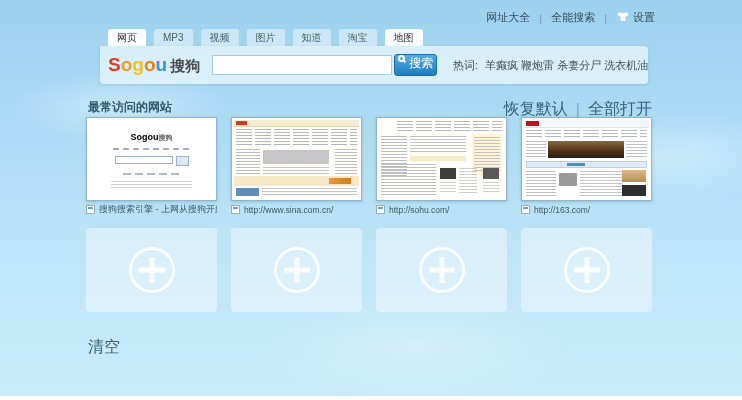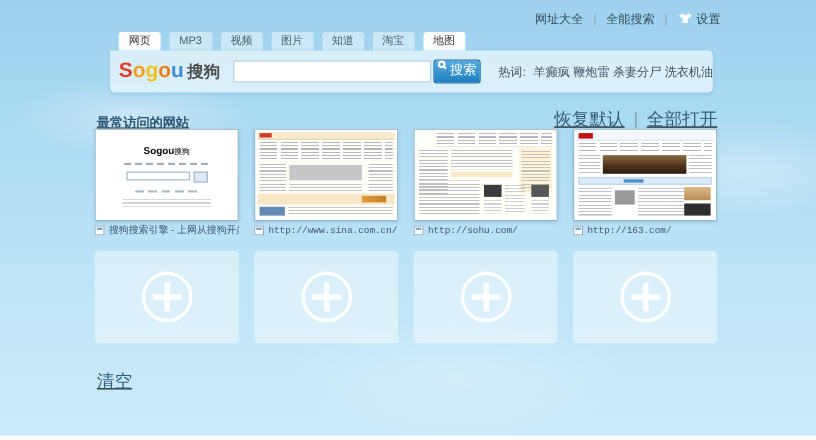--- a/index.html
+++ b/index.html
@@ -48,21 +48,21 @@
     display:flex; justify-content:center; gap:4px; }
   .mag { width:7px; height:7px; border:2px solid #fff; border-radius:50%; position:relative; flex:none; }
   .mag::after { content:""; position:absolute; width:4px; height:2px; background:#fff;
     transform:rotate(45deg); right:-3px; bottom:-2px; }
   .hotwords { margin-left:16px; font-size:11px; color:#3d5260; white-space:nowrap; overflow:hidden; }
   .hotwords .hw-label { margin-right:4px; }
   .hotwords .hw-list { cursor:pointer; }
 
   
   .section-head { position:absolute; left:88px; width:564px; display:flex;
-    justify-content:space-between; align-items:flex-end;text-decoration:underline; }
+    justify-content:space-between; align-items:flex-start; }
   .section-head.most { top:99px; }
   .section-head.recent { top:337px; }
   .sec-title { font-size:12px; font-weight:bold; color:#2e5870; }
   .sec-links { font-size:16px; color:#35607a; display:flex; gap:8px; align-items:center; }
   .sec-links .sep { color:#7fa4b5; }
   .sec-links .lnk { cursor:pointer; }
 
   
   .sites { position:absolute; left:86px; top:117px; display:flex; gap:14px; }
   .site-tile { width:131px; height:84px; background:#fff; border:1px solid #8fb6cc;
@@ -132,21 +132,21 @@
   .ne-img-tan { top:50px; right:3px; width:24px; height:12px;
     background:linear-gradient(180deg,#d8b988,#b98f55); }
   .ne-img-dark { top:65px; right:3px; width:24px; height:11px; background:#2e2e2e; }
 
   
   .captions { position:absolute; left:86px; top:203px; display:flex; gap:14px; }
   .caption { width:131px; display:flex; align-items:center; gap:4px; font-size:9px;
     color:#3c5a6e; white-space:nowrap; overflow:hidden; cursor:pointer; }
   .favicon { width:9px; height:9px; background:#fff; border:1px solid #93aebf; flex:none; position:relative; }
   .favicon::after { content:""; position:absolute; left:1px; top:1px; width:5px; height:2px; background:#6fa3c8; }
-  .caption .mono { font-family:Liberation Mono, monospace; font-size:8.5px; }
+  .caption .mono { font-family:Liberation Sans, sans-serif; font-size:8.5px; }
 
   
   .adds { position:absolute; left:86px; top:228px; display:flex; gap:14px; }
   .add-tile { width:131px; height:84px; border-radius:4px; background:rgba(255,255,255,.42);
     display:flex; align-items:center; justify-content:center; cursor:pointer; }
   .plus-circle { width:46px; height:46px; border-radius:50%; border:3px solid rgba(255,255,255,.95);
     position:relative; }
   .plus-circle::before, .plus-circle::after { content:""; position:absolute; left:50%; top:50%;
     background:rgba(255,255,255,.95); transform:translate(-50%,-50%); }
   .plus-circle::before { width:26px; height:5px; }

